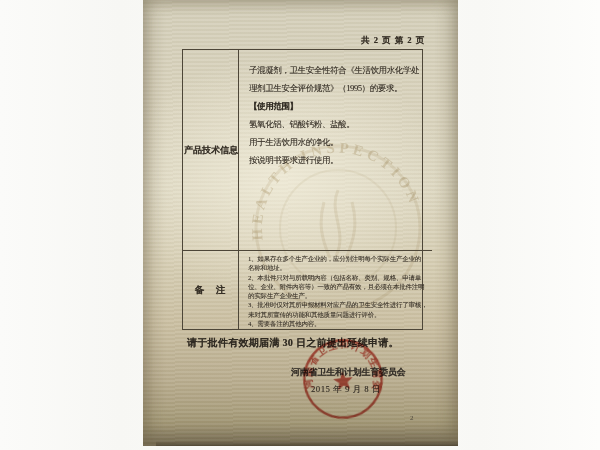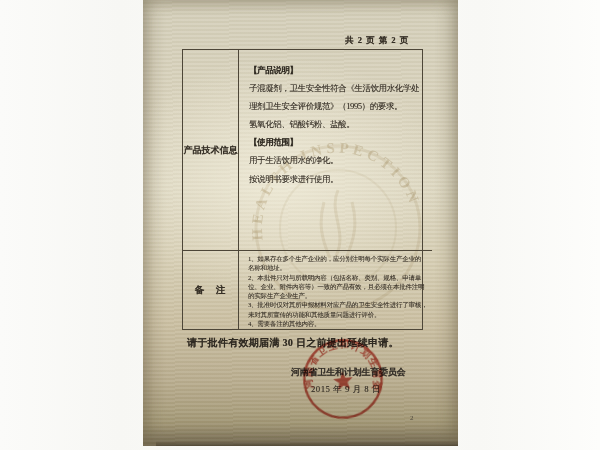--- a/index.html
+++ b/index.html
@@ -29,38 +29,38 @@
     content:"";position:absolute;left:4%;right:0;bottom:0;height:5px;
     background:linear-gradient(180deg,rgba(58,50,36,0) 0%,rgba(58,50,36,0.55) 100%);
   }
   
   .watermark{
     position:absolute;left:95px;top:128px;width:200px;height:200px;
     mix-blend-mode:multiply;opacity:.85;pointer-events:none;
   }
   
   .pagination{
-    position:absolute;left:202px;top:35px;
+    position:absolute;left:218px;top:35px;
     font-size:8.5px;font-weight:bold;letter-spacing:1px;
     color:#332d24;text-shadow:.2px .2px .3px rgba(40,30,20,.55);
     white-space:nowrap;
   }
   
   .doc-table{
     position:absolute;left:39px;top:49px;width:241px;height:281px;
     border:1px solid #4d4638;box-sizing:border-box;
     display:grid;grid-template-columns:56px 1fr;grid-template-rows:201px 1fr;
   }
   .cell{box-sizing:border-box;color:#352f26;}
   .label-cell{
     border-right:1px solid #4d4638;
     display:flex;align-items:center;justify-content:center;
     font-weight:bold;text-shadow:.2px .2px .3px rgba(40,30,20,.5);
   }
-  .label-cell.r1{border-bottom:1px solid #4d4638;font-size:9px;}
+  .label-cell.r1{border-bottom:1px solid #4d4638;font-size:9px;justify-content:flex-end;}
   .label-cell.r2{font-size:9.5px;letter-spacing:1px;font-family:Liberation Mono, monospace;}
   .content-cell.r1{
     border-bottom:1px solid #4d4638;
     padding:11px 6px 0 10px;
   }
   .content-cell.r2{padding:3px 5px 0 9px;}
   .pline{
     font-size:8.5px;line-height:18.1px;letter-spacing:-0.4px;
     color:#38322a;white-space:nowrap;
     text-shadow:.2px .2px .3px rgba(40,30,20,.45);
@@ -119,25 +119,24 @@
       <path d="M100 62 C 90 84, 110 104, 98 128 M 86 74 C 80 96, 84 112, 92 130 M 114 74 C 120 96, 116 112, 108 130" fill="none" stroke="#ab9464" stroke-opacity="0.18" stroke-width="3"></path>
     </svg>
 
     <div class="pagination">共 2 页 第 2 页</div>
 
     <div class="doc-table">
       <div class="cell label-cell r1">
         <span>产品技术信息</span>
       </div>
       <div class="cell content-cell r1" id="product-info-lines">
-          <div class="pline heading">【产品说明】</div>
           <div class="pline">子混凝剂，卫生安全性符合《生活饮用水化学处</div>
           <div class="pline">理剂卫生安全评价规范》（1995）的要求。</div>
+          <div class="pline heading">【使用范围】</div>
           <div class="pline">氢氧化铝、铝酸钙粉、盐酸。</div>
-          <div class="pline heading">【使用范围】</div>
           <div class="pline">用于生活饮用水的净化。</div>
           <div class="pline">按说明书要求进行使用。</div>
         </div>
       <div class="cell label-cell r2">
         <span>备　注</span>
       </div>
       <div class="cell content-cell r2" id="remarks-lines">
           <div class="rline">1、如果存在多个生产企业的，应分别注明每个实际生产企业的</div>
           <div class="rline">名称和地址。</div>
           <div class="rline">2、本批件只对与所载明内容（包括名称、类别、规格、申请单</div>

